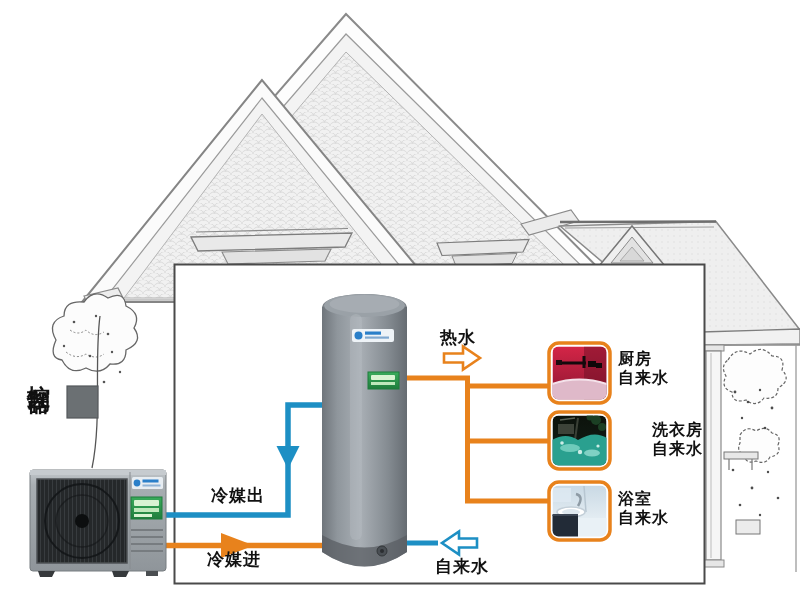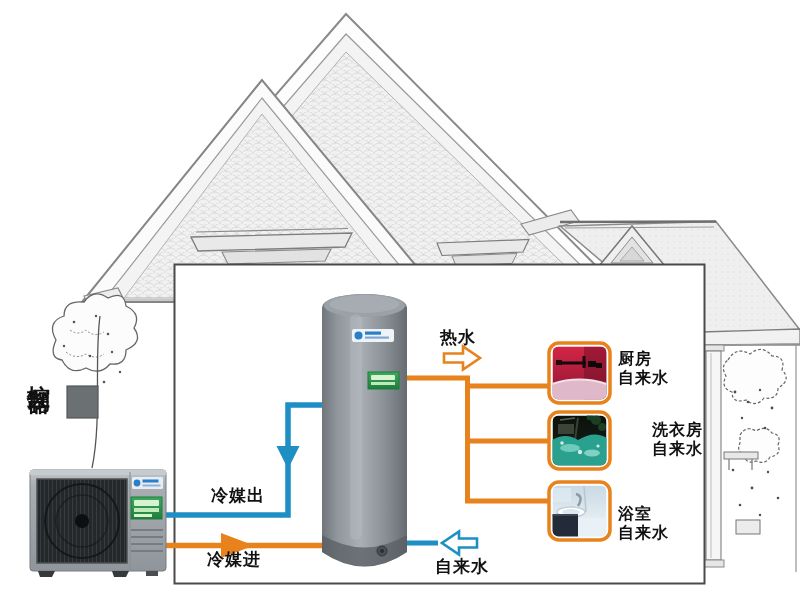--- a/index.html
+++ b/index.html
@@ -294,18 +294,18 @@
   <div class="lbl outlet-lbl" style="left:618px;top:349px;">
     <span>厨房</span>
     <span>自来水</span>
   </div>
 
   <div class="lbl outlet-lbl" style="left:618px;top:420px;margin-left:34px;">
     <span>洗衣房</span>
     <span>自来水</span>
   </div>
 
-  <div class="lbl outlet-lbl" style="left:618px;top:489px;margin-top:15px;">
+  <div class="lbl outlet-lbl" style="left:618px;top:489px;">
     <span>浴室</span>
     <span>自来水</span>
   </div>
 
 </div>
 
 </body></html>

